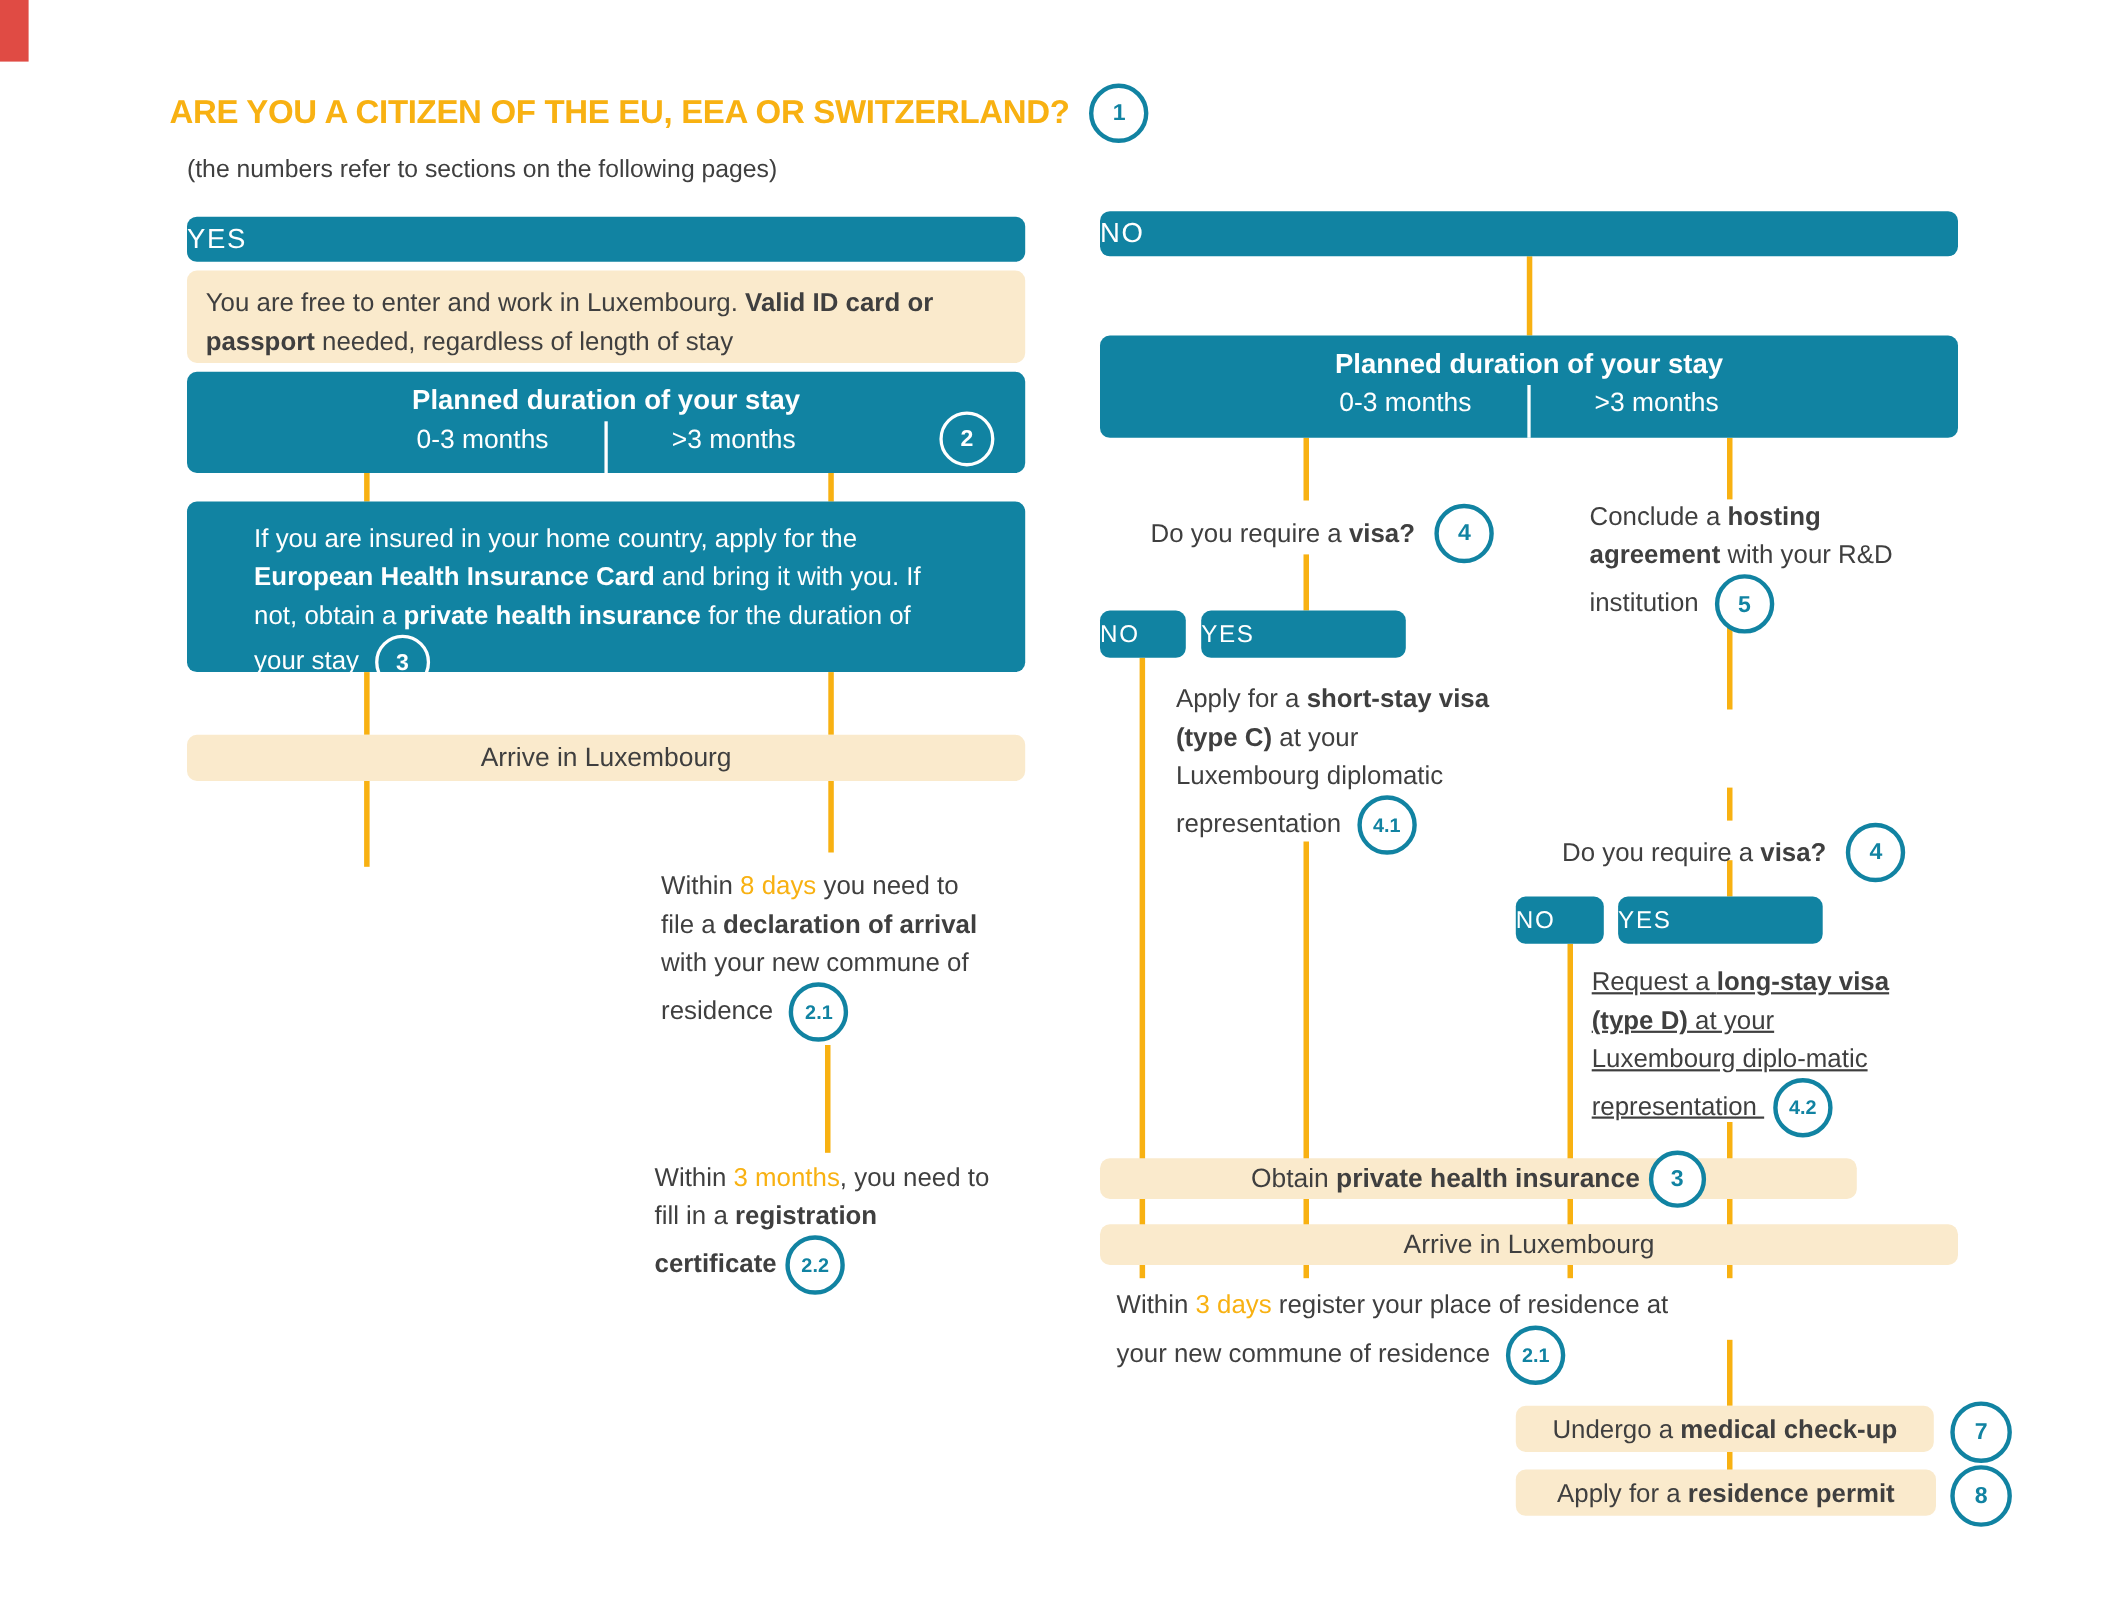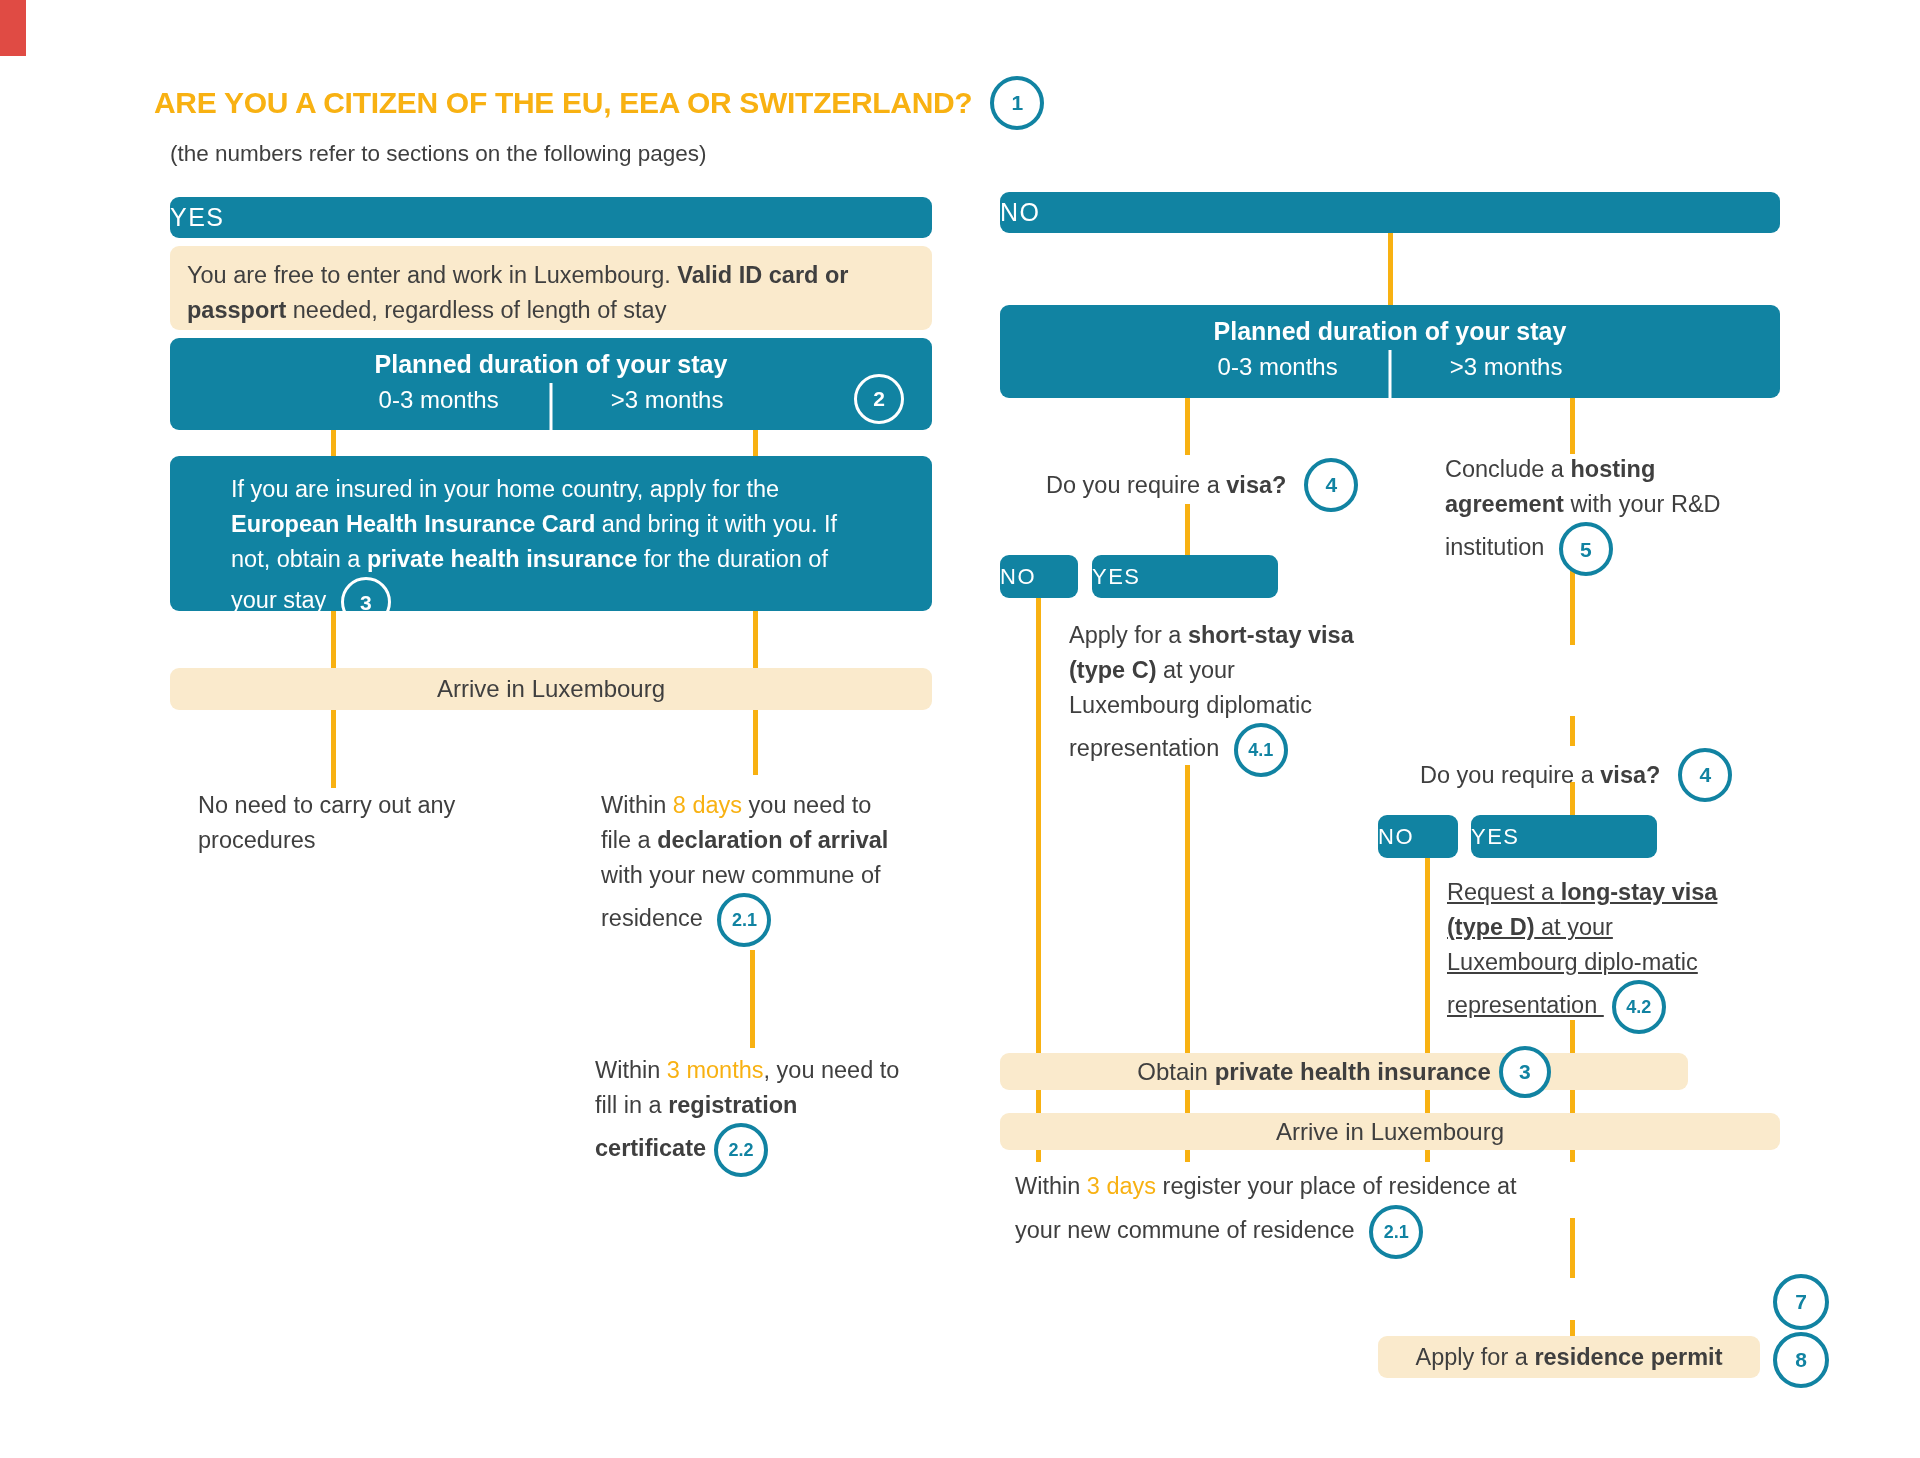--- a/index.html
+++ b/index.html
@@ -81,23 +81,20 @@
 
   <div class="abs teal" style="left:170px;top:456px;width:762px;height:155px;padding:16px 70px 0 61px;font-size:23.5px;line-height:35px;">
     <span>If you are insured in your home country, apply for the </span><b>European Health Insurance Card</b><span> and bring it with you. If not, obtain a </span><b>private health insurance</b><span> for the duration of your stay</span>
     <span class="badge white">3</span>
   </div>
 
   <div class="abs cream band" style="left:170px;top:668px;width:762px;height:42px;">
     <span>Arrive in Luxembourg</span>
   </div>
 
-  <p class="txt" style="left:198px;top:788px;width:300px;">
-    <span>No need to carry out any procedures</span>
-  </p>
 
   <p class="txt" style="left:601px;top:788px;width:296px;">
     <span>Within </span><span class="orange">8 days</span><span> you need to file a </span><b>declaration of arrival</b><span> with your new commune of residence </span><span class="badge sm">2.1</span>
   </p>
 
   <p class="txt" style="left:595px;top:1053px;width:312px;">
     <span>Within </span><span class="orange">3 months</span><span>, you need to fill in a </span><b>registration certificate</b><span class="badge sm">2.2</span>
   </p>
 
   <div class="abs teal hdr" style="left:1000px;top:192px;width:780px;height:41px;">
@@ -156,20 +153,23 @@
   </div>
 
   <div class="abs cream band" style="left:1000px;top:1113px;width:780px;height:37px;">
     <span>Arrive in Luxembourg</span>
   </div>
 
   <p class="txt" style="left:1015px;top:1168px;width:545px;line-height:37px;">
     <span>Within </span><span class="orange">3 days</span><span> register your place of residence at your new commune of residence </span><span class="badge sm">2.1</span>
   </p>
 
+  <div class="abs cream band" style="left:1378px;top:1278px;width:380px;height:42px;font-size:23.5px;">
+    <span>Undergo a </span>&nbsp;<b>medical check-up</b>
+  </div>
   <span class="badge" style="position:absolute;left:1765px;top:1274px;width:48px;height:48px;">7</span>
 
   <div class="abs cream band" style="left:1378px;top:1336px;width:382px;height:42px;font-size:23.5px;">
     <span>Apply for a </span>&nbsp;<b>residence permit</b>
   </div>
   <span class="badge" style="position:absolute;left:1765px;top:1332px;width:48px;height:48px;">8</span>
 
 </div>
 
 </body></html>

